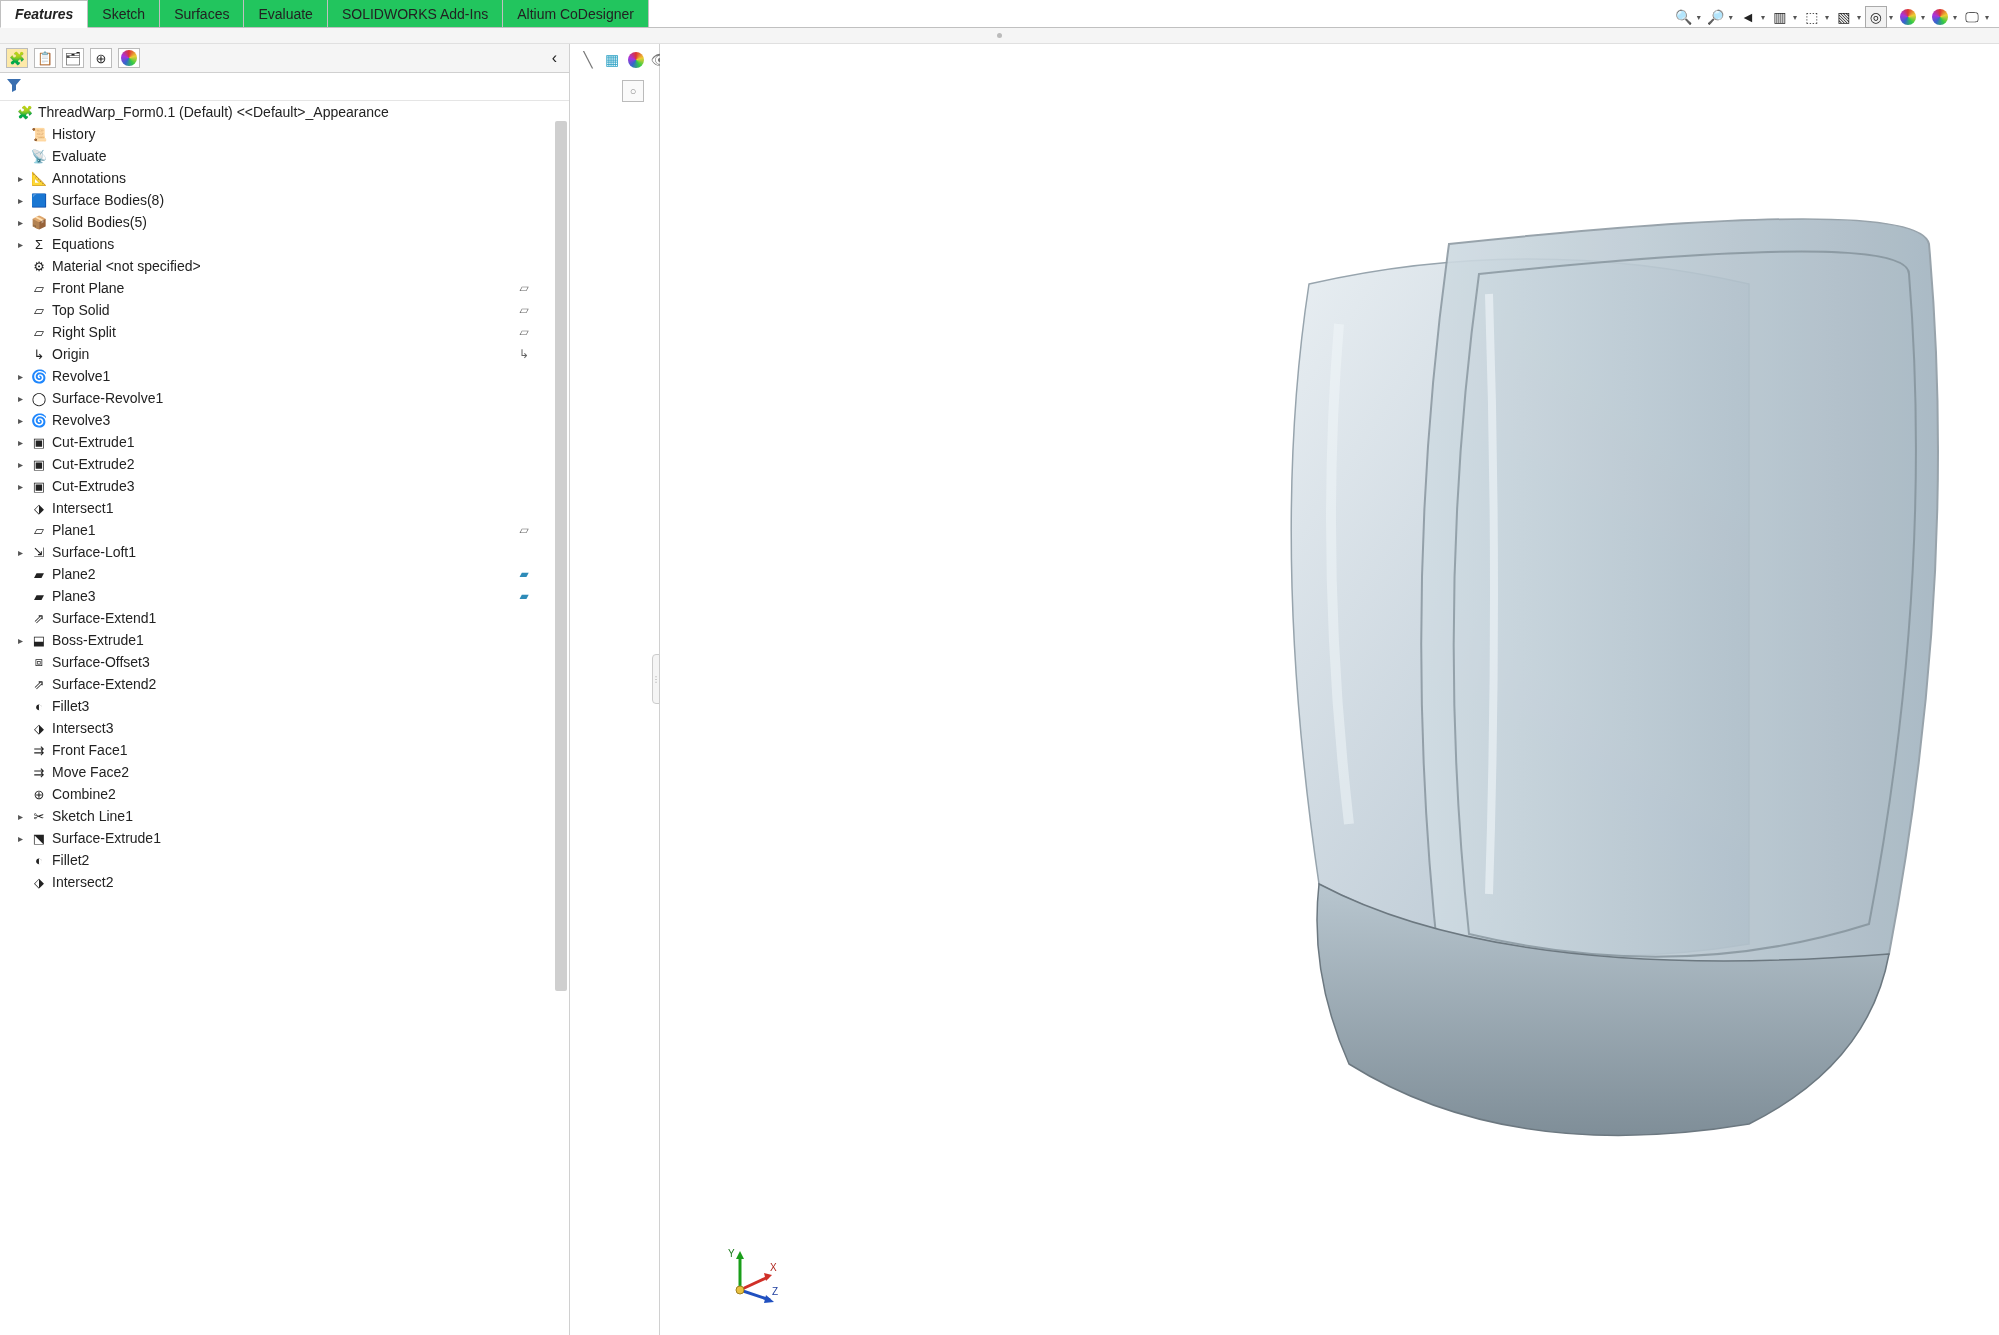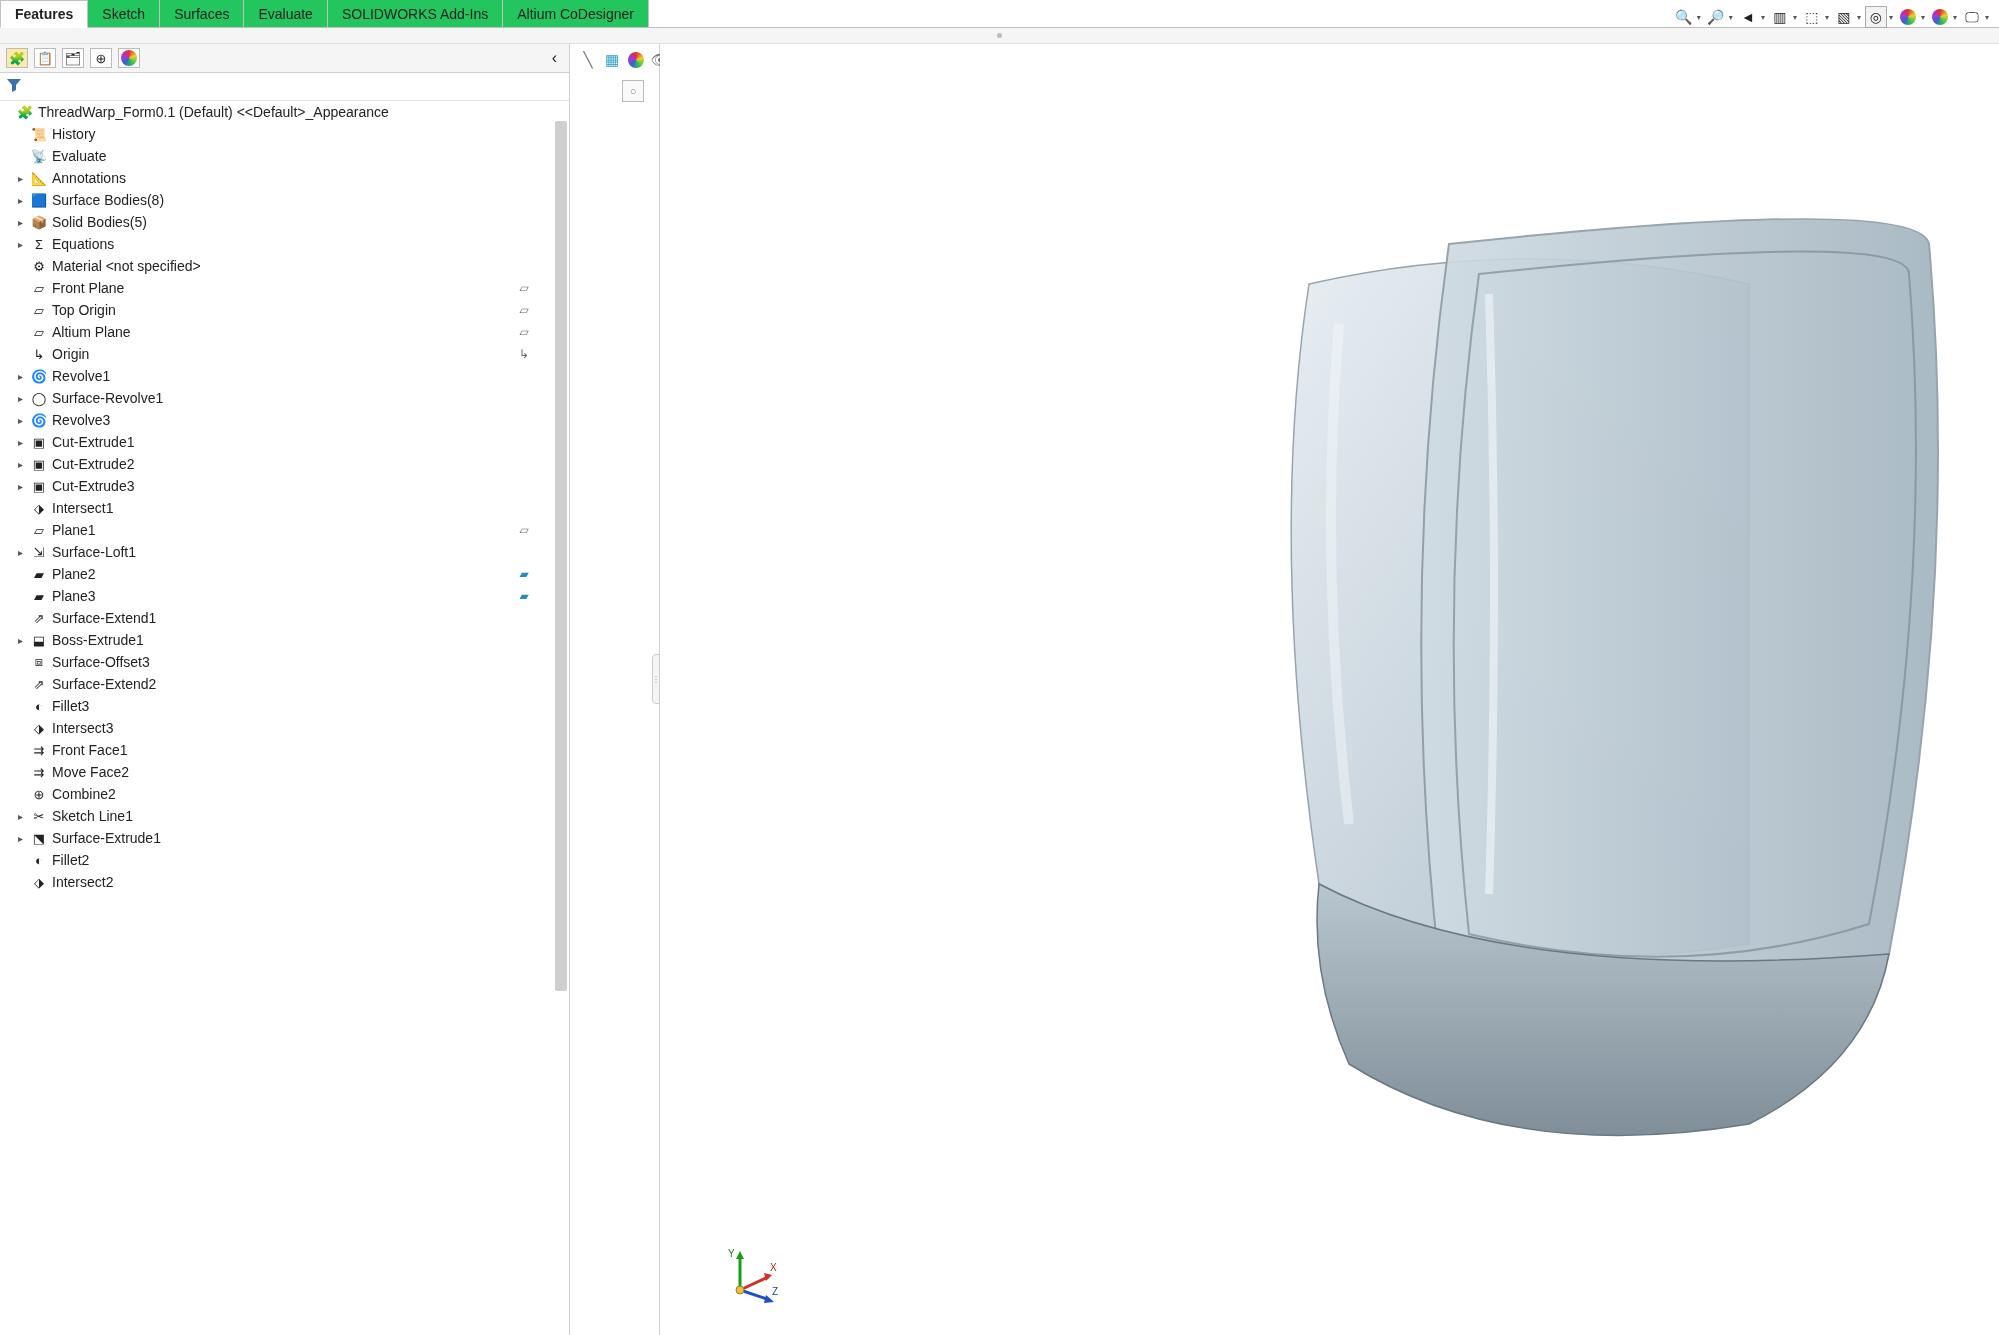--- a/index.html
+++ b/index.html
@@ -30,20 +30,21 @@
     display:flex;
     align-items:center;
   }
   .tab.active {
     background: #fff;
     font-weight: bold;
     border-top: 1px solid #c0c0c0;
     border-left: 1px solid #c0c0c0;
     border-bottom: 1px solid #fff;
     margin-bottom:-1px;
+    font-style:italic;
   }
   .thin-hr {
     height: 16px;
     background: #f5f5f5;
     border-bottom: 1px solid #e0e0e0;
     display:flex;
     align-items:center;
     justify-content:center;
   }
   .thin-hr .dot { width:5px;height:5px;border-radius:50%;background:#bbb;}
@@ -321,26 +322,26 @@
             <span>Material &lt;not specified&gt;</span>
           </div>
           <div class="node indent1">
             <span class="arrow none">▸</span>
             <span class="ico">▱</span>
             <span>Front Plane</span>
           </div>
           <div class="node indent1">
             <span class="arrow none">▸</span>
             <span class="ico">▱</span>
-            <span>Top Origin</span>
+            <span>Top Solid</span>
           </div>
           <div class="node indent1">
             <span class="arrow none">▸</span>
             <span class="ico">▱</span>
-            <span>Altium Plane</span>
+            <span>Right Split</span>
           </div>
           <div class="node indent1">
             <span class="arrow none">▸</span>
             <span class="ico">↳</span>
             <span>Origin</span>
           </div>
           <div class="node indent1">
             <span class="arrow ">▸</span>
             <span class="ico">🌀</span>
             <span>Revolve1</span>

